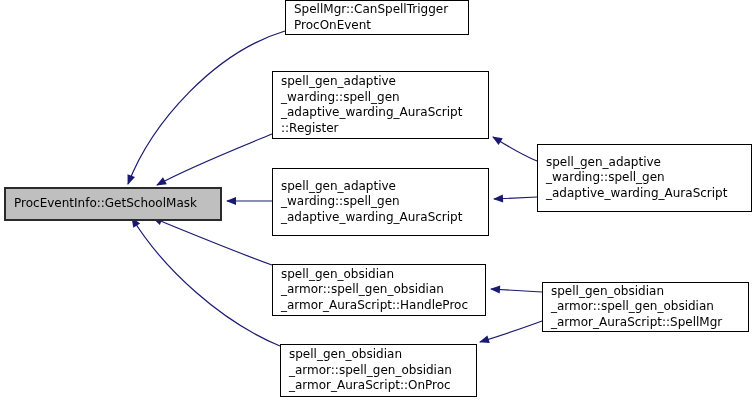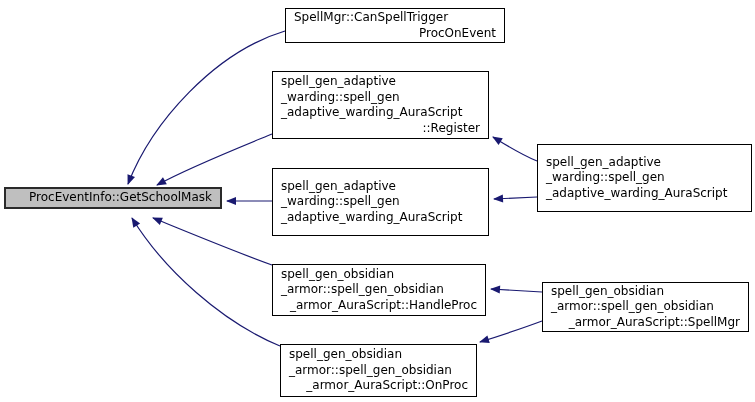--- a/index.html
+++ b/index.html
@@ -26,21 +26,21 @@
     background:#bfbfbf;
     border:2px solid #2a2a2a;
   }
   .node .line{
     font-size:12px;
     line-height:15.5px;
     color:#000000;
     white-space:nowrap;
     text-align:left;
   }
-  .node .line.center{text-align:right;}
+  .node .line.center{text-align:left;}
 </style>
 </head>
 <body>
 
 <div class="canvas">
 
   <svg class="edges" width="755" height="402" viewBox="0 0 755 402" xmlns="http://www.w3.org/2000/svg">
     <defs>
       <marker id="arrow" viewBox="0 0 10 10" refX="9" refY="5" markerWidth="11" markerHeight="10" orient="auto" markerUnits="userSpaceOnUse">
         <path d="M0,1 L10,5 L0,9 z" fill="#191970"></path>
@@ -52,25 +52,25 @@
       <path d="M272,201 L 227,201" marker-end="url(#arrow)"></path>
       <path d="M272,265 C 233,251 190,233 153,218" marker-end="url(#arrow)"></path>
       <path d="M280,346 C 222,322 164,270 132,218" marker-end="url(#arrow)"></path>
       <path d="M537,161 C 520,154 506,145 493,137" marker-end="url(#arrow)"></path>
       <path d="M537,197 L 494,199" marker-end="url(#arrow)"></path>
       <path d="M542,292 L 491,289" marker-end="url(#arrow)"></path>
       <path d="M542,321 C 518,330 499,336 480,342" marker-end="url(#arrow)"></path>
     </g>
   </svg>
 
-  <div class="node hl" style="left:4px;top:187px;width:218px;height:22px">
+  <div class="node hl" style="left:4px;top:187px;width:218px;height:34px">
     <div class="line center">ProcEventInfo::GetSchoolMask</div>
   </div>
 
-  <div class="node" style="left:285px;top:8px;width:220px;height:35px">
+  <div class="node" style="left:285px;top:0;width:184px;height:35px">
     <div class="line">SpellMgr::CanSpellTrigger</div>
     <div class="line center">ProcOnEvent</div>
   </div>
 
   <div class="node" style="left:272px;top:71px;width:217px;height:68px">
     <div class="line">spell_gen_adaptive</div>
     <div class="line">_warding::spell_gen</div>
     <div class="line">_adaptive_warding_AuraScript</div>
     <div class="line center">::Register</div>
   </div>

